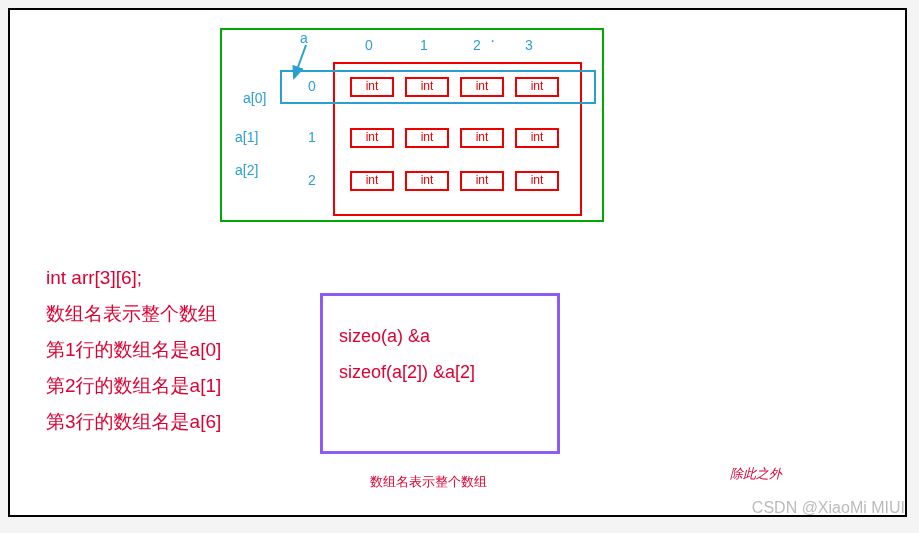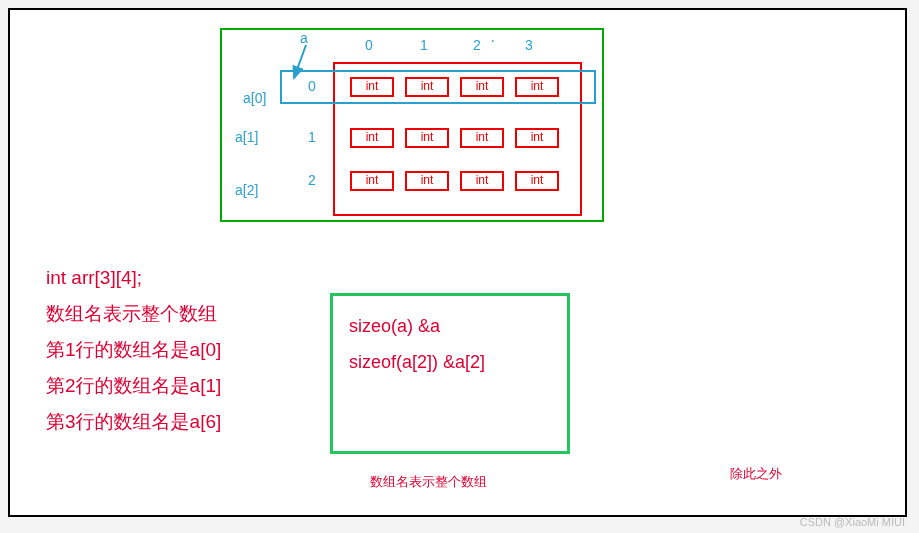--- a/index.html
+++ b/index.html
@@ -74,26 +74,26 @@
   .left-text {
     position: absolute;
     color: #d03;
     font-size: 19px;
     line-height: 36px;
     left: 36px;
     top: 250px;
   }
   .middle-red-box {
     position: absolute;
-    border: 3px solid #22c55e;
-    left: 320px;
+    border: 3px solid #8b5cf6;
+    left: 310px;
     top: 283px;
     width: 240px;
     height: 161px;
-    padding: 12px 16px;
+    padding: 22px 16px;
     box-sizing: border-box;
     color: #d03;
     font-size: 18px;
     line-height: 36px;
   }
   .right-red-box {
     position: absolute;
     border: 2px solid #e00;
     left: 620px;
     top: 275px;
@@ -105,24 +105,24 @@
     font-size: 12px;
     line-height: 36px;
   }
   .caption {
     position: absolute;
     color: #d03;
     font-size: 13px;
   }
   .watermark {
     position: absolute;
-    bottom: 5px;
+    bottom: 16px;
     right: 14px;
     color: #bbb;
-    font-size: 11px;
+    font-size: 16px;
   }
   .watermark2 {
     position: absolute;
     bottom: 14px;
     right: 14px;
     color: #ccc;
     font-size: 13px;
     opacity: .5;
   }
 </style>
@@ -161,39 +161,39 @@
   <div class="int-cell" style="left:450px; top:67px;">int</div>
   <div class="int-cell" style="left:505px; top:67px;">int</div>
 
   <div class="row-label-left" style="left:225px; top:119px;text-align:center;">a[1]</div>
   <div class="row-index" style="left:298px; top:119px;">1</div>
   <div class="int-cell" style="left:340px; top:118px;">int</div>
   <div class="int-cell" style="left:395px; top:118px;">int</div>
   <div class="int-cell" style="left:450px; top:118px;">int</div>
   <div class="int-cell" style="left:505px; top:118px;">int</div>
 
-  <div class="row-label-left" style="left:225px; top:172px;">a[2]</div>
+  <div class="row-label-left" style="left:225px; top:152px;">a[2]</div>
   <div class="row-index" style="left:298px; top:162px;">2</div>
   <div class="int-cell" style="left:340px; top:161px;">int</div>
   <div class="int-cell" style="left:395px; top:161px;">int</div>
   <div class="int-cell" style="left:450px; top:161px;">int</div>
   <div class="int-cell" style="left:505px; top:161px;">int</div>
 
   <div class="left-text">
-    <div>int arr[3][4];</div>
+    <div>int arr[3][6];</div>
     <div>数组名表示整个数组</div>
     <div>第1行的数组名是a[0]</div>
     <div>第2行的数组名是a[1]</div>
     <div>第3行的数组名是a[6]</div>
   </div>
 
   <div class="middle-red-box">
     <div>sizeo(a)    &amp;a</div>
     <div>sizeof(a[2])    &amp;a[2]</div>
   </div>
   <div class="caption" style="left:360px; top:463px;">数组名表示整个数组</div>
 
-  <div class="caption" style="left:720px; top:455px;">除此之外</div>
+  <div class="caption" style="left:720px; top:455px;font-style:italic;">除此之外</div>
 
 </div>
 
 <div class="watermark2"></div>
 <div class="watermark">CSDN @XiaoMi    MIUI</div>
 
 </body></html>

